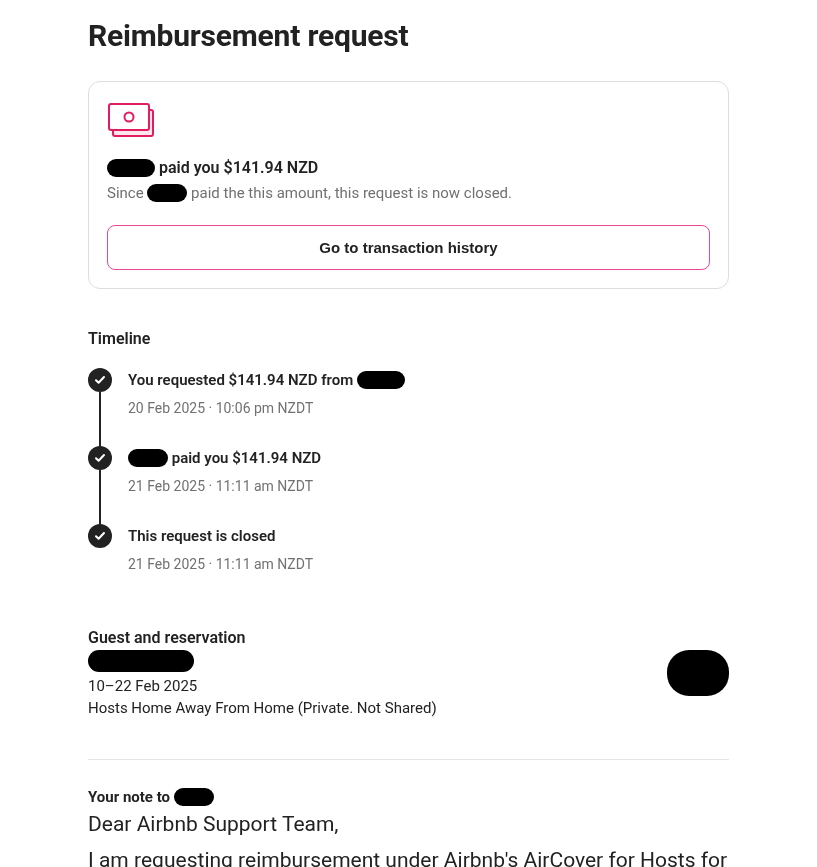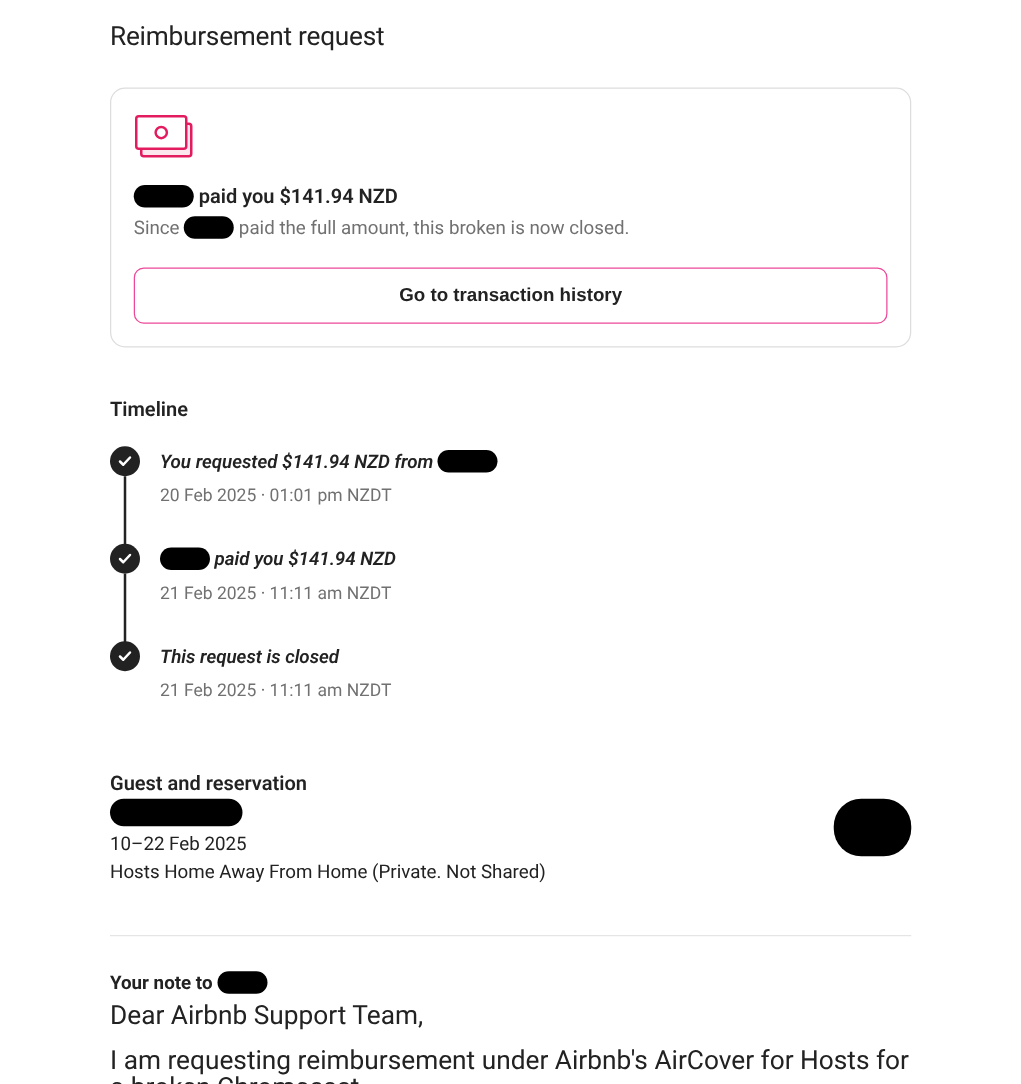--- a/index.html
+++ b/index.html
@@ -4,22 +4,22 @@
 <style>
   * { box-sizing: border-box; margin: 0; padding: 0; }
   body {
     font-family: -apple-system, BlinkMacSystemFont, "Segoe UI", Roboto, Helvetica, Arial, sans-serif;
     color: #222222;
     background: #ffffff;
     width: 817px;
     padding: 18px 88px 0 88px;
   }
   h1.page-title {
-    font-size: 21px;
-    font-weight: 400;
+    font-size: 30px;
+    font-weight: 700;
     margin-bottom: 28px;
     letter-spacing: -0.2px;
   }
   .card {
     border: 1px solid #dddddd;
     border-radius: 12px;
     padding: 20px 18px 18px 18px;
     margin-bottom: 40px;
   }
   .money-icon {
@@ -98,21 +98,20 @@
     bottom: -2px;
     width: 2px;
     background: #222222;
   }
   .tl-item:last-child .tl-line { display: none; }
   .tl-title {
     font-size: 15px;
     font-weight: 600;
     margin-bottom: 8px;
     line-height: 24px;
-    font-style: italic;
   }
   .tl-meta {
     font-size: 14px;
     color: #717171;
   }
   .guest-section { margin-top: 56px; }
   .guest-header {
     display: flex;
     justify-content: space-between;
     align-items: center;
@@ -151,40 +150,40 @@
     <svg viewBox="0 0 48 36">
       <rect x="6" y="8" width="40" height="26" rx="2" fill="#fde7ef" stroke="#e31c5f" stroke-width="2"></rect>
       <rect x="2" y="2" width="40" height="26" rx="2" fill="#ffffff" stroke="#e31c5f" stroke-width="2"></rect>
       <circle cx="22" cy="15" r="4.5" fill="none" stroke="#e31c5f" stroke-width="2"></circle>
     </svg>
   </div>
   <div class="card-title-line">
     <span class="redact sm"></span><span> paid you $141.94 NZD</span>
   </div>
   <div class="card-sub-line">
-    <span>Since </span><span class="redact md"></span><span> paid the full amount, this broken is now closed.</span>
+    <span>Since </span><span class="redact md"></span><span> paid the this amount, this request is now closed.</span>
   </div>
   <button class="btn-outline">Go to transaction history</button>
 </div>
 
 <div class="section-h">Timeline</div>
 
 <div class="timeline">
 
   <div class="tl-item">
     <div class="tl-dot">
       <svg viewBox="0 0 12 12">
           <path d="M2 6.2 L4.6 8.8 L10 3" stroke="#ffffff" stroke-width="2" fill="none" stroke-linecap="round" stroke-linejoin="round"></path>
         </svg>
     </div>
     <div class="tl-line"></div>
     <div class="tl-title">
       <span>You requested $141.94 NZD from </span><span class="redact sm"></span>
     </div>
-    <div class="tl-meta">20 Feb 2025 · 01:01 pm NZDT</div>
+    <div class="tl-meta">20 Feb 2025 · 10:06 pm NZDT</div>
   </div>
 
   <div class="tl-item">
     <div class="tl-dot">
       <svg viewBox="0 0 12 12">
           <path d="M2 6.2 L4.6 8.8 L10 3" stroke="#ffffff" stroke-width="2" fill="none" stroke-linecap="round" stroke-linejoin="round"></path>
         </svg>
     </div>
     <div class="tl-line"></div>
     <div class="tl-title">

